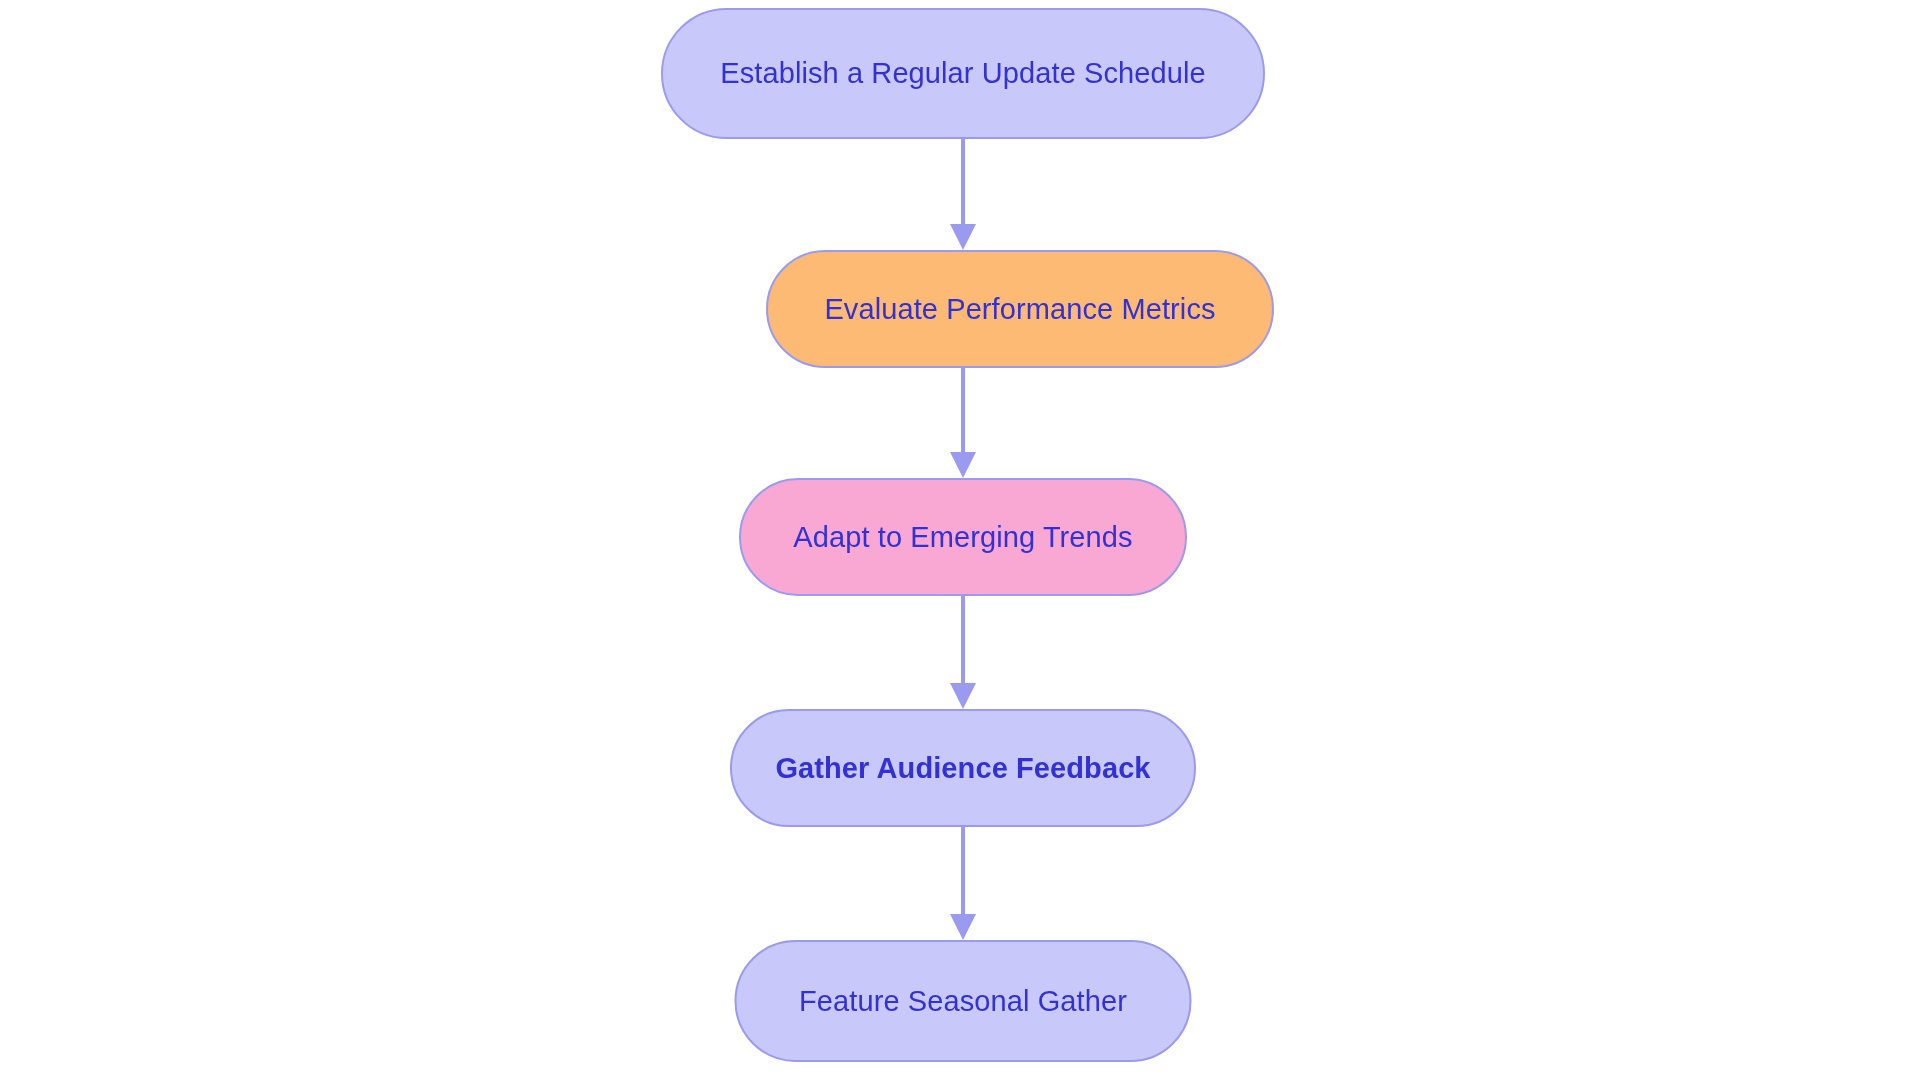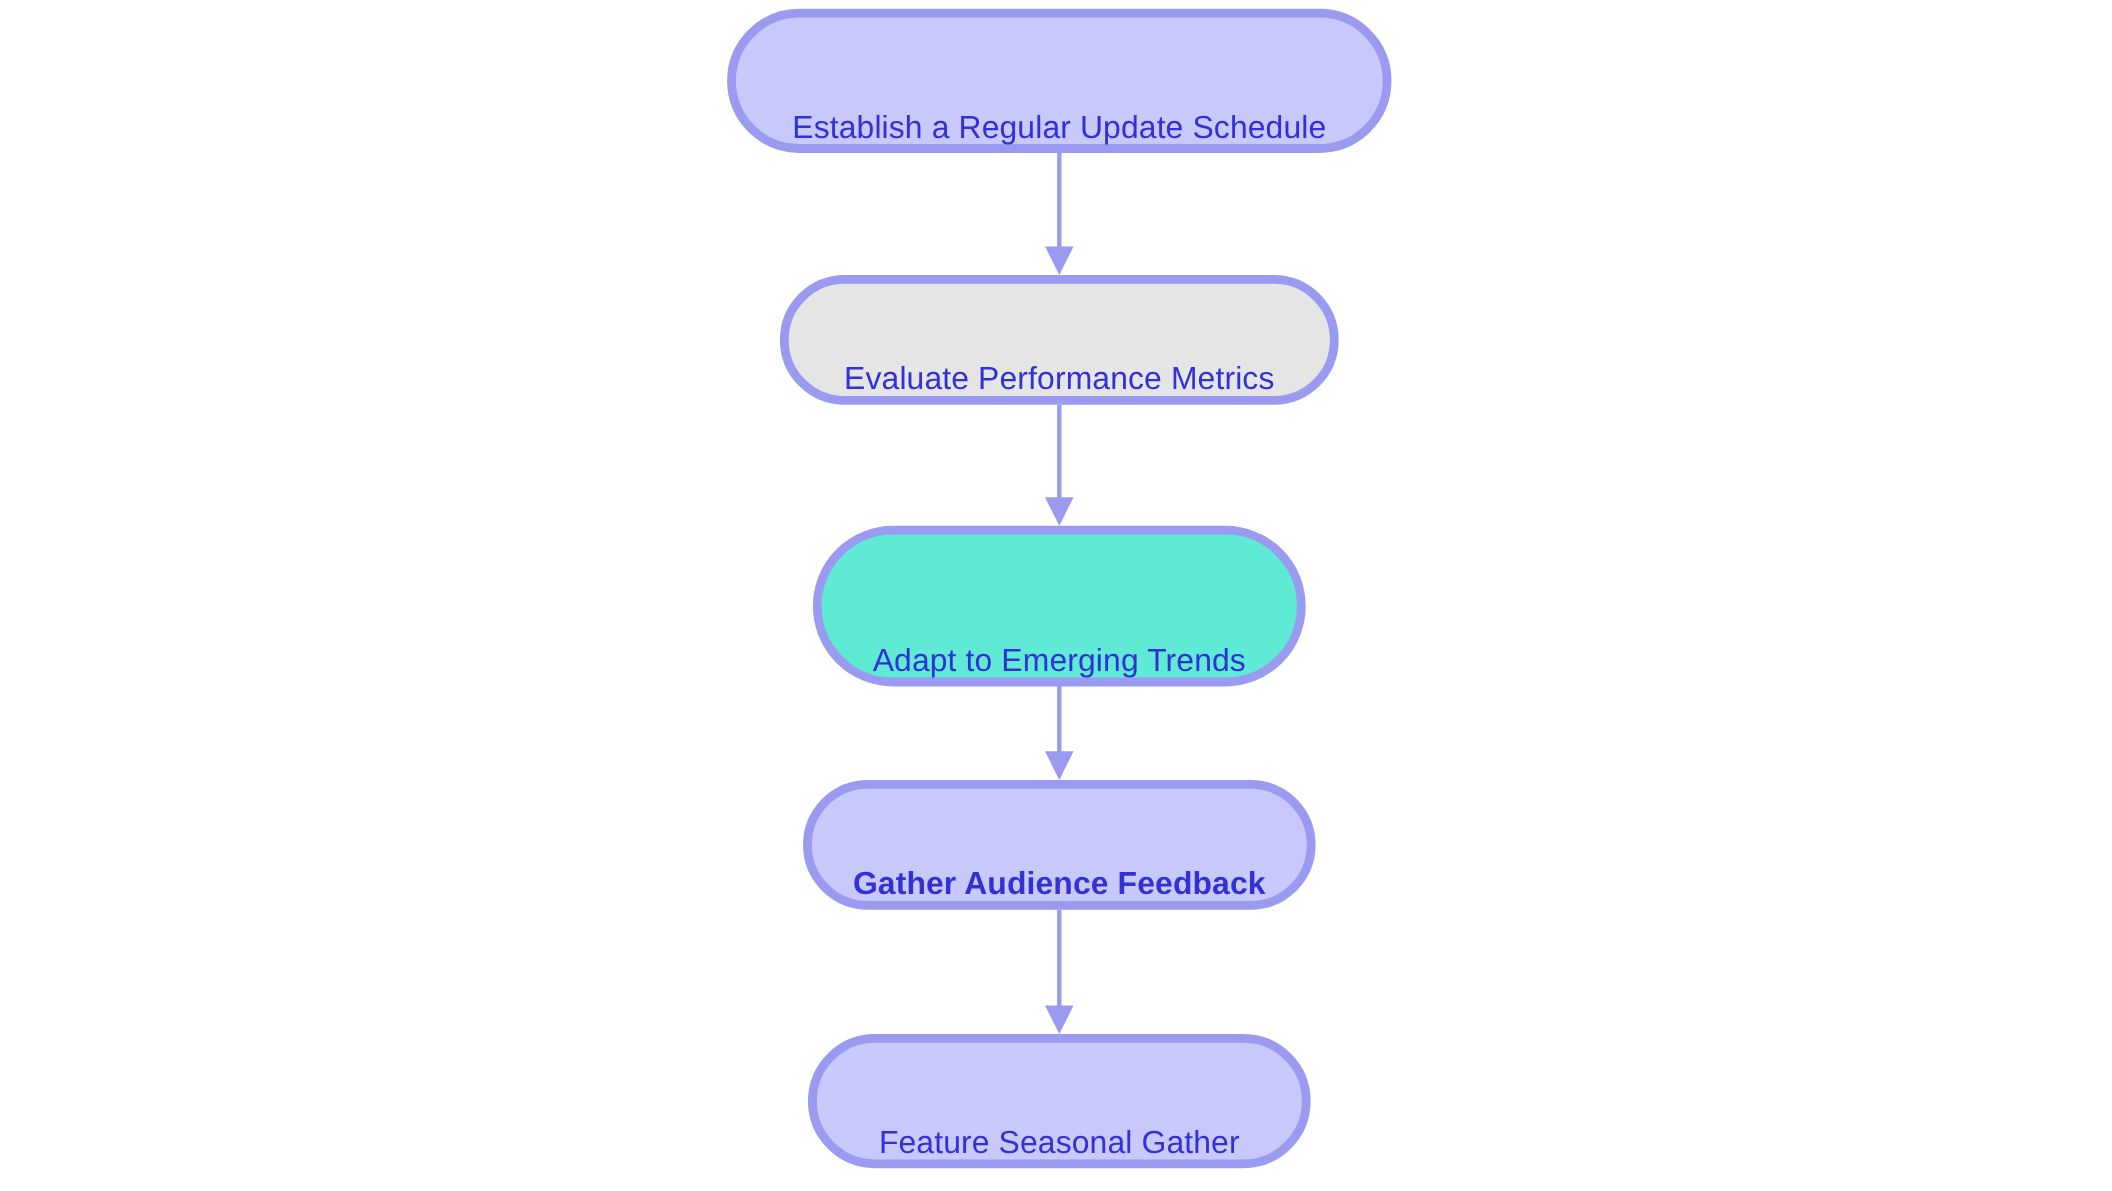--- a/index.html
+++ b/index.html
@@ -19,24 +19,24 @@
     position: relative;
     width: 1920px;
     height: 1083px;
     background: #ffffff;
   }
 
   .flow-node {
     position: absolute;
     box-sizing: border-box;
     display: flex;
-    align-items: flex-end;
+    align-items: center;
     justify-content: center;
     background: #c8c8fa;
-    border: 8px solid #8b5cf6;
+    border: 2px solid #8b5cf6;
     border-radius: 999px;
     transform: translateX(-50%);
   }
 
   .flow-node-label {
     color: #3131d6;
     font-family: "Liberation Sans", "DejaVu Sans", sans-serif;
     font-size: 29px;
     font-weight: 400;
     line-height: 1;
@@ -89,25 +89,25 @@
     </g>
     <g>
       <polygon class="edge-head" points="0,87 26,87 13,113" fill="#9a9af0"></polygon>
     </g>
   </svg>
 
   <div class="flow-node" id="node-0" style="left: 963px; top: 8px; width: 604px; height: 131px; background: rgb(200, 200, 250); border-color: rgb(154, 154, 240);">
     <span class="flow-node-label" style="color: rgb(49, 49, 214);">Establish a Regular Update Schedule</span>
   </div>
 
-  <div class="flow-node" id="node-1" style="left: 963px; top: 250px; width: 508px; height: 118px; background: #e5e5e5; border-color: rgb(154, 154, 240);">
+  <div class="flow-node" id="node-1" style="left: 1020px; top: 250px; width: 508px; height: 118px; background: #fdba74; border-color: rgb(154, 154, 240);">
     <span class="flow-node-label" style="color: rgb(49, 49, 214);">Evaluate Performance Metrics</span>
   </div>
 
-  <div class="flow-node" id="node-2" style="left: 963px; top: 478px; width: 448px; height: 146px; background: #5eead4; border-color: rgb(154, 154, 240);">
+  <div class="flow-node" id="node-2" style="left: 963px; top: 478px; width: 448px; height: 118px; background: #f9a8d4; border-color: rgb(154, 154, 240);">
     <span class="flow-node-label" style="color: rgb(49, 49, 214);">Adapt to Emerging Trends</span>
   </div>
 
   <div class="flow-node" id="node-3" style="left: 963px; top: 709px; width: 466px; height: 118px; background: rgb(200, 200, 250); border-color: rgb(154, 154, 240);">
     <span class="flow-node-label" style="color: rgb(49, 49, 214); font-weight: bold;">Gather Audience Feedback</span>
   </div>
 
   <div class="flow-node" id="node-4" style="left: 963px; top: 940px; width: 457px; height: 122px; background: rgb(200, 200, 250); border-color: rgb(154, 154, 240);">
     <span class="flow-node-label" style="color: rgb(49, 49, 214);">Feature Seasonal Gather</span>
   </div>

